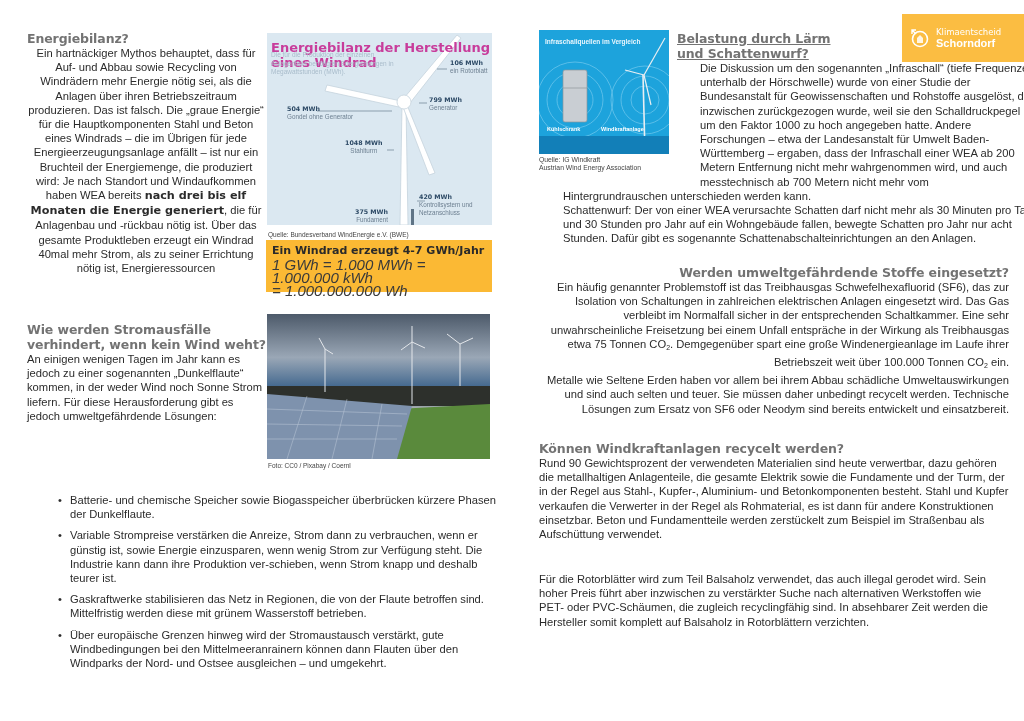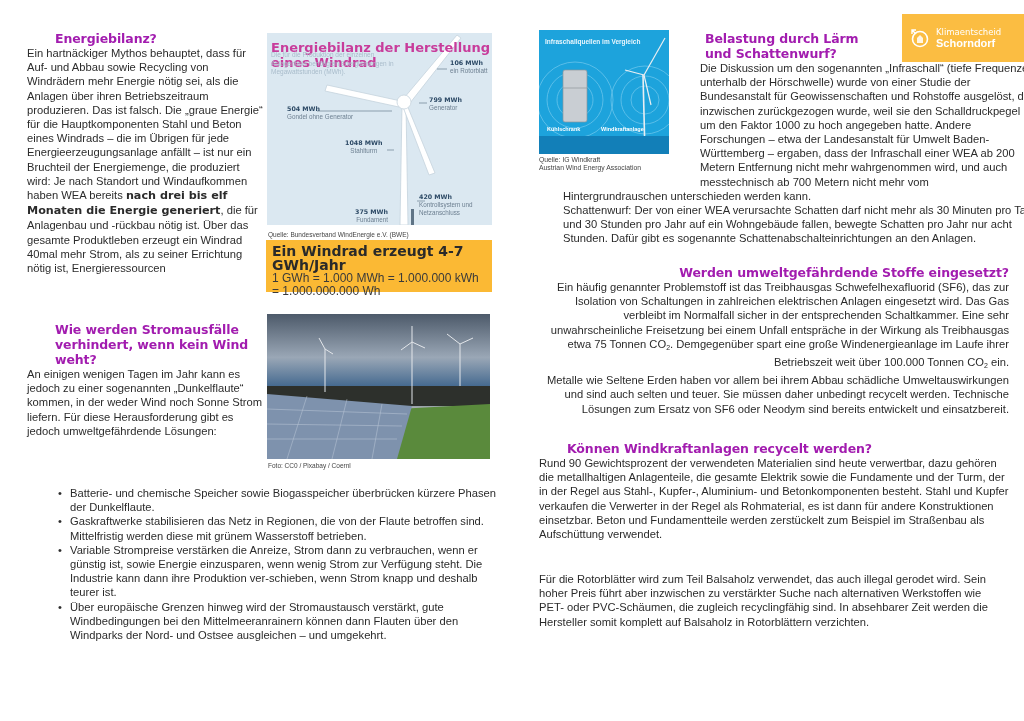--- a/index.html
+++ b/index.html
@@ -1,58 +1,58 @@
 <!DOCTYPE html>
 <html><head>
 <meta charset="utf-8">
 <style>
   * { box-sizing: border-box; margin: 0; padding: 0; }
   html, body { width: 1024px; height: 721px; background: #ffffff; overflow: hidden; }
   body { position: relative; font-family: "Liberation Sans", sans-serif; color: #2a2a2a; }
   .page { position: absolute; background: #fff; }
-  .h { font-family: "DejaVu Sans", sans-serif; font-weight: bold; color: #a21caf; font-size: 12.5px; line-height: 15px; letter-spacing: -0.1px; margin-left: 28px; }
+  .h { font-family: "DejaVu Sans", sans-serif; font-weight: bold; color: #737373; font-size: 12.5px; line-height: 15px; letter-spacing: -0.1px; }
   .p { font-size: 11.2px; line-height: 14.2px; color: #2b2b2b; }
   .p b { font-family: "DejaVu Sans", sans-serif; font-weight: bold; }
   .abs { position: absolute; }
   .caption { font-size: 6.5px; color: #444; }
   ul.bullets { list-style: none; }
-  ul.bullets li { position: relative; padding-left: 14px; }
+  ul.bullets li { position: relative; padding-left: 14px; margin-top: 7px; }
   ul.bullets li::before { content: "•"; position: absolute; left: 2px; top: 0; }
   sub { font-size: 7px; vertical-align: -2px; }
 
   
   .info1 { background: #dbe8f1; overflow: hidden; }
   .info1 .t { color: #c83c9b; font-weight: bold; font-size: 13px; font-family: "DejaVu Sans", sans-serif; }
   .info1 .s { color: #a9bccb; font-size: 6.5px; line-height: 8.5px; }
   .info1 .lbl { position: absolute; font-size: 6.3px; line-height: 8px; color: #6c7f90; }
   .info1 .lbl b { color: #2d4a66; font-family: "DejaVu Sans", sans-serif; font-size: 6.3px; }
   .yellowbox { background: #fbb934; padding: 4px 6px; }
-  .yellowbox .big { font-family: "DejaVu Sans", sans-serif; font-weight: bold; font-size: 14px; color: #2a2a2a; line-height: 14px; }
-  .yellowbox .small { font-size: 12px; color: #3a3a3a; line-height: 13px; }
+  .yellowbox .big { font-family: "DejaVu Sans", sans-serif; font-weight: bold; font-size: 11px; color: #2a2a2a; line-height: 14px; }
+  .yellowbox .small { font-size: 15px; color: #3a3a3a; line-height: 13px; font-style: italic; }
 
   
   .info2 { background: #1da3dc; overflow: hidden; }
   .info2 .t { color: #e8f6fd; font-size: 6.5px; font-weight: bold; }
   .info2 .lab { color: #fff; font-size: 5.5px; font-weight: bold; position: absolute; }
   .info2 .band { position: absolute; left: 0; right: 0; height: 18px; background: #127fb8; }
 
   .logo { background: #fbbd42; color: #fff; display: flex; align-items: center; gap: 6px; padding: 0 8px; }
   .logo .l1 { font-size: 8.5px; line-height: 10px; font-family: "DejaVu Sans", sans-serif; }
   .logo .l2 { font-size: 11px; line-height: 12px; font-weight: bold; font-family: Liberation Sans, sans-serif; }
 
   .photo { overflow: hidden; }
 </style>
 </head>
 <body>
 
 <div class="page" style="left:0;top:0;width:512px;height:721px;">
 
   <div class="abs" style="left:27px;top:31px;width:238px;">
     <div class="h">Energiebilanz?</div>
-    <div class="p" style="hyphens:auto;">
+    <div class="p" style="hyphens:auto;text-align:center;">
       <span>Ein hartnäckiger Mythos behauptet, dass für Auf- und Abbau sowie Recycling von Windrädern mehr Energie nötig sei, als die Anlagen über ihren Betriebszeitraum produzieren. Das ist falsch. Die „graue Energie“ für die Hauptkomponenten Stahl und Beton eines Windrads – die im Übrigen für jede Energieerzeugungsanlage anfällt – ist nur ein Bruchteil der Energiemenge, die produziert wird: Je nach Standort und Windaufkommen haben WEA bereits </span><b>nach drei bis elf Monaten die Energie generiert</b><span>, die für Anlagenbau und -rückbau nötig ist. Über das gesamte Produktleben erzeugt ein Windrad 40mal mehr Strom, als zu seiner Errichtung nötig ist, Energieressourcen</span>
     </div>
   </div>
 
   <div class="abs info1" style="left:267px;top:33px;width:225px;height:192px;">
     <svg class="abs" style="left:0;top:0;" width="225" height="192" viewBox="0 0 225 192">
       <polygon points="133,192 141,192 139,72 135,72" fill="#ffffff" stroke="#c5d3dd" stroke-width="0.8"></polygon>
       <polygon points="137,65 190,2 194,5 143,70" fill="#ffffff" stroke="#c5d3dd" stroke-width="0.8"></polygon>
       <polygon points="134,68 60,52 58,58 132,74" fill="#ffffff" stroke="#c5d3dd" stroke-width="0.8"></polygon>
       <polygon points="140,72 168,140 162,142 136,74" fill="#ffffff" stroke="#c5d3dd" stroke-width="0.8"></polygon>
@@ -120,22 +120,22 @@
         <line x1="193" y1="30" x2="193" y2="72"></line>
           <line x1="193" y1="30" x2="180" y2="20"></line>
           <line x1="193" y1="30" x2="206" y2="24"></line>
       </g>
     </svg>
   </div>
   <div class="abs caption" style="left:268px;top:462px;">Foto: CC0 / Pixabay / Coernl</div>
 
   <ul class="abs bullets p" style="left:56px;top:486px;width:440px;">
     <li>Batterie- und chemische Speicher sowie Biogasspeicher überbrücken kürzere Phasen der Dunkelflaute.</li>
+    <li>Variable Strompreise verstärken die Anreize, Strom dann zu verbrauchen, wenn er günstig ist, sowie Energie einzusparen, wenn wenig Strom zur Verfügung steht. Die Industrie kann dann ihre Produktion ver-schieben, wenn Strom knapp und deshalb teurer ist.</li>
     <li>Gaskraftwerke stabilisieren das Netz in Regionen, die von der Flaute betroffen sind. Mittelfristig werden diese mit grünem Wasserstoff betrieben.</li>
-    <li>Variable Strompreise verstärken die Anreize, Strom dann zu verbrauchen, wenn er günstig ist, sowie Energie einzusparen, wenn wenig Strom zur Verfügung steht. Die Industrie kann dann ihre Produktion ver-schieben, wenn Strom knapp und deshalb teurer ist.</li>
     <li>Über europäische Grenzen hinweg wird der Stromaustausch verstärkt, gute Windbedingungen bei den Mittelmeeranrainern können dann Flauten über den Windparks der Nord- und Ostsee ausgleichen – und umgekehrt.</li>
   </ul>
 </div>
 
 <div class="page" style="left:512px;top:0;width:512px;height:721px;">
 
   <div class="abs logo" style="left:390px;top:14px;width:122px;height:48px;">
     <svg width="20" height="20" viewBox="0 0 20 20">
       <circle cx="10" cy="11" r="7.5" fill="none" stroke="#fff" stroke-width="1.6"></circle>
       <path d="M7 15 V10 L10 7 L13 10 V15 Z" fill="#fff" opacity="0.85"></path>
@@ -167,21 +167,21 @@
     <div class="abs t" style="left:6px;top:8px;">Infraschallquellen im Vergleich</div>
     <div class="lab" style="left:8px;top:96px;">Kühlschrank</div>
     <div class="lab" style="left:62px;top:96px;">Windkraftanlage</div>
     <div class="band" style="top:106px;"></div>
   </div>
   <div class="abs caption" style="left:27px;top:156px;line-height:8px;font-size:6.8px;">
     <div>Quelle: IG Windkraft</div>
     <div>Austrian Wind Energy Association</div>
   </div>
 
-  <div class="abs h" style="left:165px;top:31px;width:180px;">Belastung durch Lärm und Schattenwurf?</div>
+  <div class="abs h" style="left:165px;top:31px;width:180px;text-decoration:underline;">Belastung durch Lärm und Schattenwurf?</div>
   <div class="abs p" style="left:28px;top:61px;width:472px;margin-left:23px;">
     <div style="float:left;width:137px;height:116px;"></div>
     <span>Die Diskussion um den sogenannten „Infraschall“ (tiefe Frequenzen unterhalb der Hörschwelle) wurde von einer Studie der Bundesanstalt für Geowissenschaften und Rohstoffe ausgelöst, die inzwischen zurückgezogen wurde, weil sie den Schalldruckpegel um den Faktor 1000 zu hoch angegeben hatte. Andere Forschungen – etwa der Landesanstalt für Umwelt Baden-Württemberg – ergaben, dass der Infraschall einer WEA ab 200 Metern Entfernung nicht mehr wahrgenommen wird, und auch messtechnisch ab 700 Metern nicht mehr vom Hintergrundrauschen unterschieden werden kann.</span><br>
     <span>Schattenwurf: Der von einer WEA verursachte Schatten darf nicht mehr als 30 Minuten pro Tag und 30 Stunden pro Jahr auf ein Wohngebäude fallen, bewegte Schatten pro Jahr nur acht Stunden. Dafür gibt es sogenannte Schattenabschalteinrichtungen an den Anlagen.</span>
   </div>
 
   <div class="abs" style="left:27px;top:265px;width:470px;text-align:right;">
     <div class="h">Werden umweltgefährdende Stoffe eingesetzt?</div>
     <div class="p">
       <span>Ein häufig genannter Problemstoff ist das Treibhausgas Schwefelhexafluorid (SF6), das zur Isolation von Schaltungen in zahlreichen elektrischen Anlagen eingesetzt wird. Das Gas verbleibt im Normalfall sicher in der entsprechenden Schaltkammer. Eine sehr unwahrscheinliche Freisetzung bei einem Unfall entspräche in der Wirkung als Treibhausgas etwa 75 Tonnen CO</span><sub>2</sub><span>. Demgegenüber spart eine große Windenergieanlage im Laufe ihrer Betriebszeit weit über 100.000 Tonnen CO</span><sub>2</sub><span> ein.</span>

